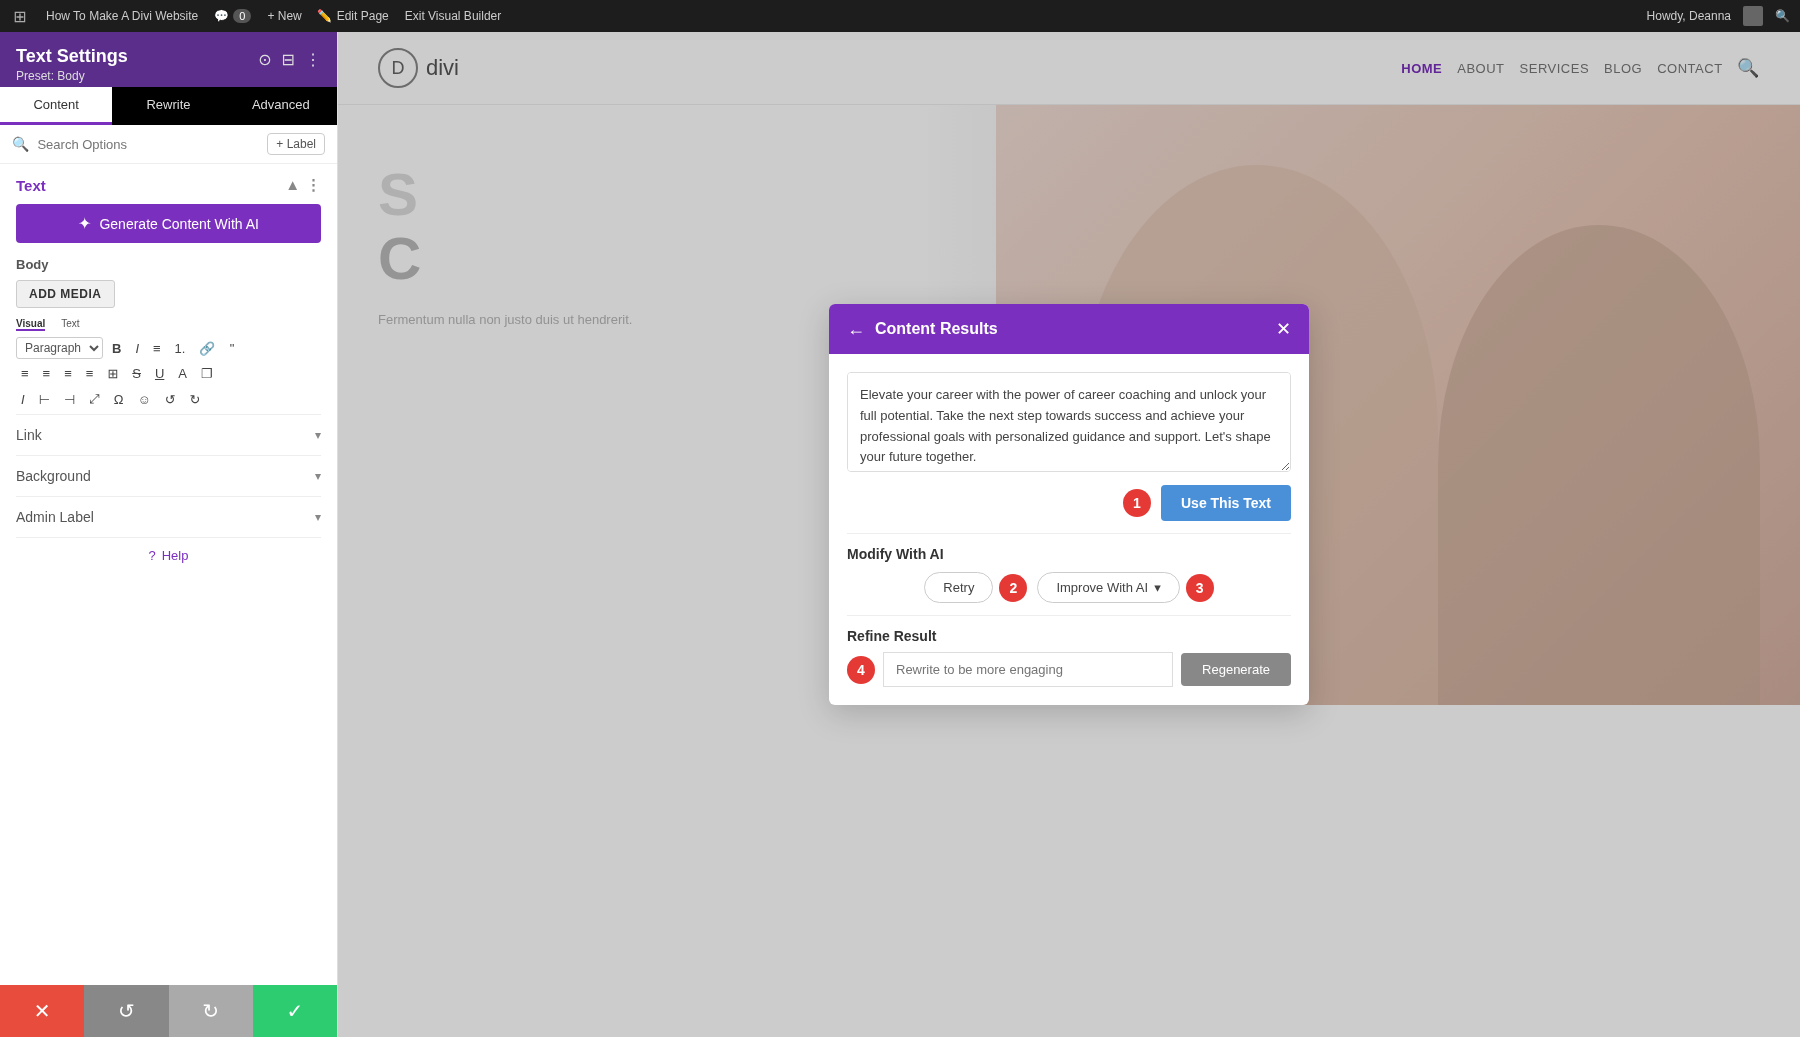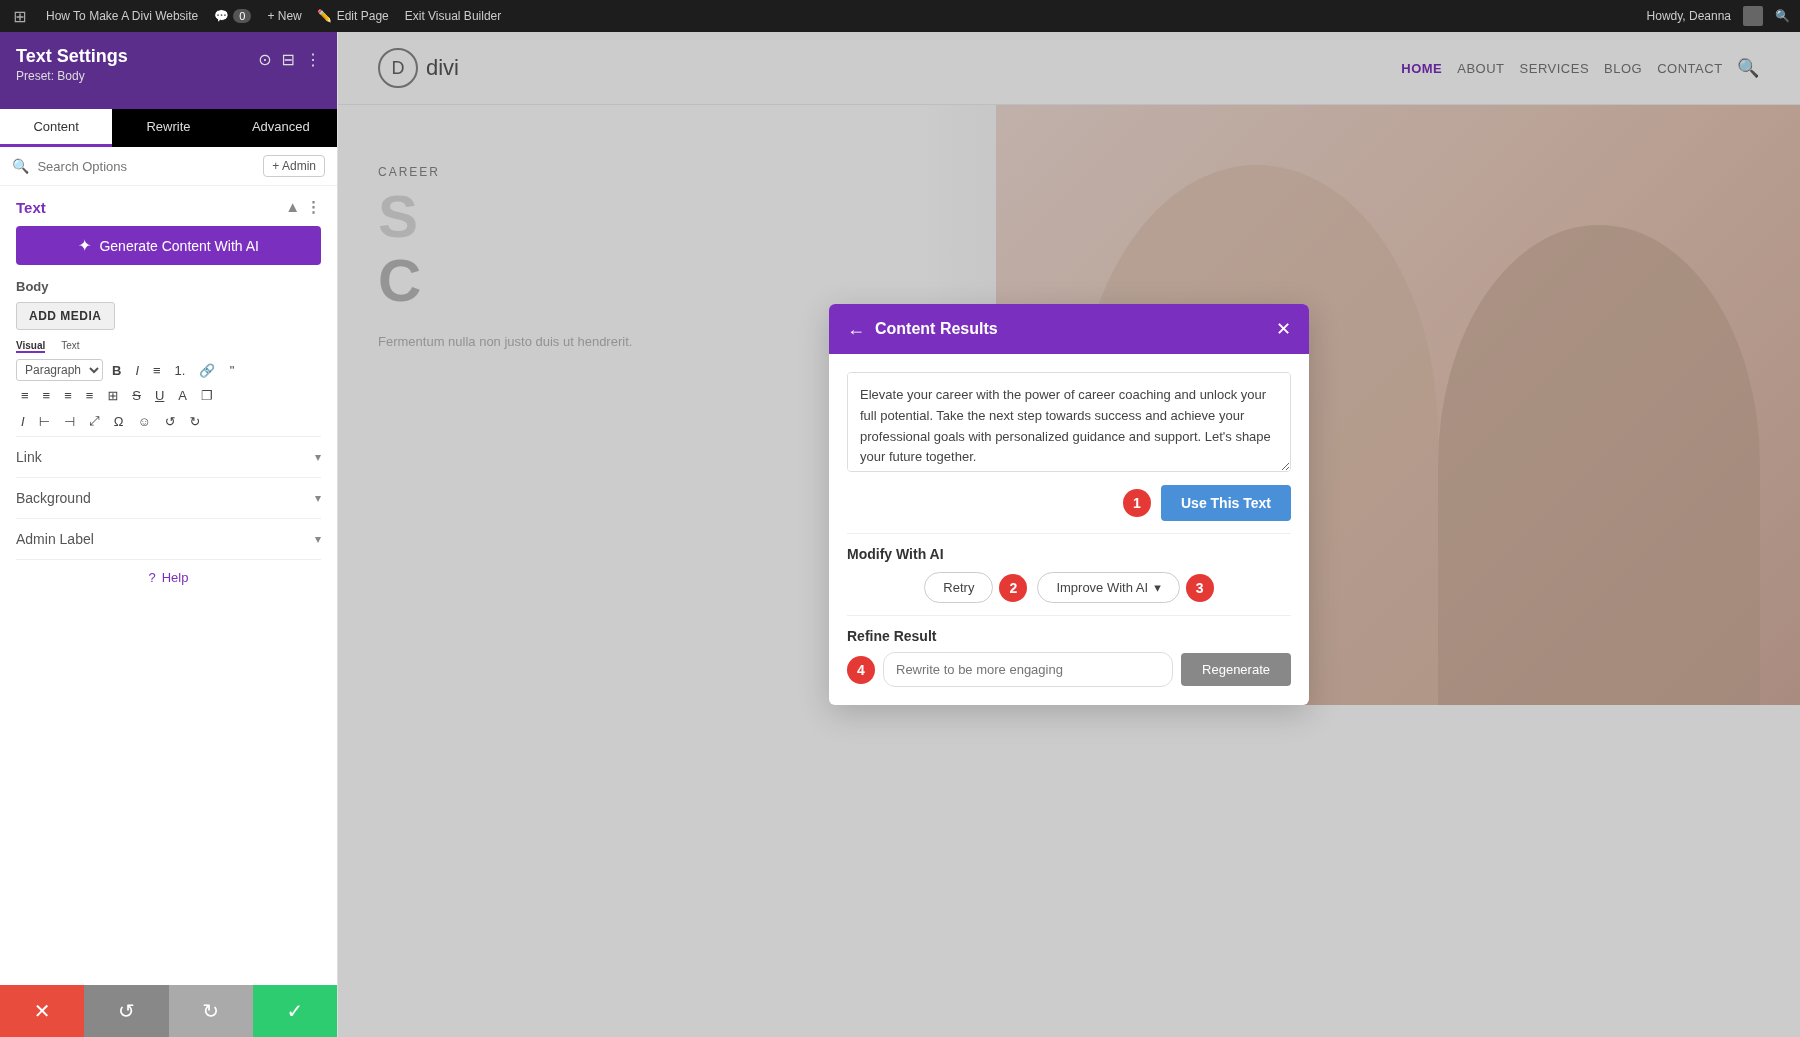--- a/index.html
+++ b/index.html
@@ -45,21 +45,21 @@
       background: #fff;
       border-right: 1px solid #ddd;
       display: flex;
       flex-direction: column;
       height: 100%;
       flex-shrink: 0;
     }
     .sidebar-header {
       background: #5b2e8c;
       color: #fff;
-      padding: 14px 16px 26px;
+      padding: 14px 16px 4px;
     }
     .sidebar-title { font-size: 18px; font-weight: 600; }
     .sidebar-preset { font-size: 12px; color: #ddd; margin-top: 2px; }
     .sidebar-header { position: relative; }
 
     
     .sidebar-tabs {
       display: flex;
       background: #000000;
     }
@@ -442,21 +442,21 @@
     }
     .refine-label { font-size: 14px; font-weight: 600; color: #333; margin: 12px 0 8px; }
     .refine-row {
       display: flex;
       gap: 8px;
       align-items: center;
     }
     .refine-input {
       flex: 1;
       border: 1px solid #ddd;
-      border-radius: 12px;
+      border-radius: 0;
       padding: 9px 12px;
       font-size: 13px;
       color: #999;
       outline: none;
     }
     .regenerate-btn {
       background: #888;
       color: #fff;
       border: none;
       border-radius: 4px;
@@ -511,21 +511,21 @@
 
     <div class="sidebar-tabs">
       <div class="sidebar-tab active">Content</div>
       <div class="sidebar-tab">Rewrite</div>
       <div class="sidebar-tab">Advanced</div>
     </div>
 
     <div class="sidebar-search">
       <span style="color:#aaa;">🔍</span>
       <input type="text" placeholder="Search Options" style="">
-      <button class="filter-btn">+ Admin</button>
+      <button class="filter-btn">+ Label</button>
     </div>
 
     <div class="sidebar-content">
       
       <div class="section-title">
         <span>Text</span>
         <div class="icons">
           <span style="color:#888;">▲</span>
           <span style="color:#888;">⋮</span>
         </div>
@@ -642,21 +642,20 @@
           <span class="nav-link">CONTACT</span>
           <span class="nav-search-icon">🔍</span>
         </div>
       </div>
 
       <div class="hero-section">
         <div class="hero-image">
           <div class="hero-image-placeholder"></div>
         </div>
         <div class="hero-content">
-          <div class="career-label">CAREER</div>
           <div class="hero-title">S</div>
           <div class="hero-subtitle">C</div>
           <div class="hero-text">Fermentum nulla non justo duis ut hendrerit.</div>
         </div>
 
         <div class="floating-dots">•••</div>
       </div>
 
       <div class="modal-overlay">
         <div class="modal">

